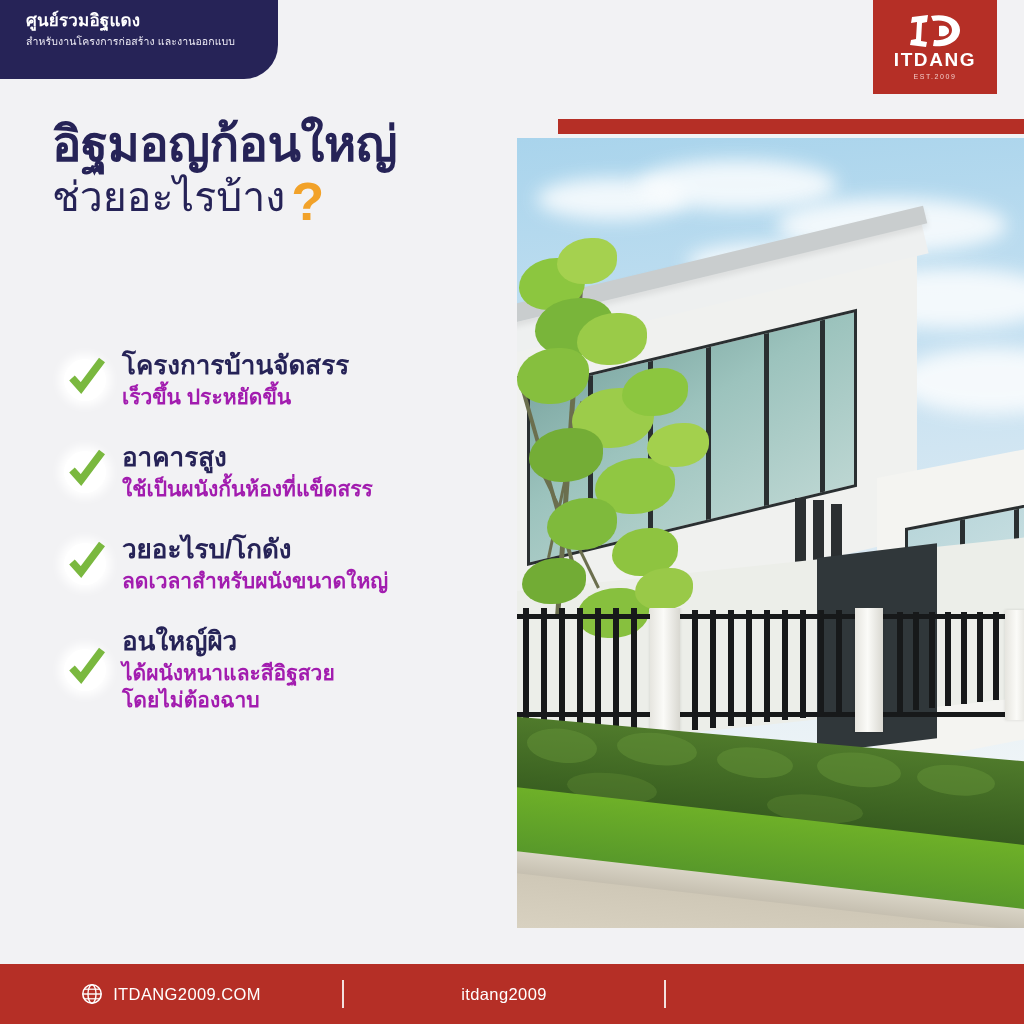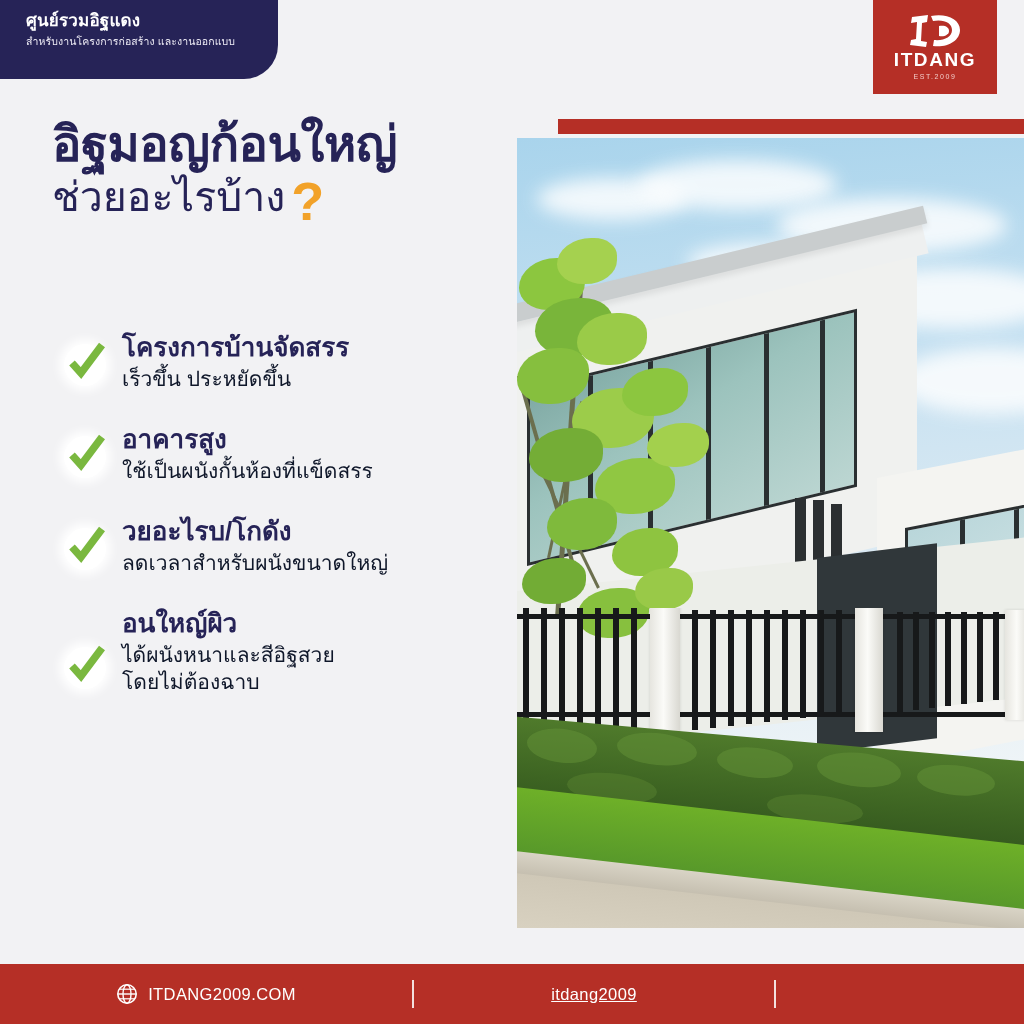--- a/index.html
+++ b/index.html
@@ -69,40 +69,40 @@
   .headline .qmark{
     color:#f2a229; font-size:54px; font-weight:bold;
     line-height:.82; position:relative; top:4px;
   }
 
   
   .bullets{
     position:absolute; left:58px; top:330px;
     width:440px; z-index:5;
   }
-  .bullet{ display:flex; align-items:flex-end; margin-bottom:30px; }
+  .bullet{ display:flex; align-items:center; margin-bottom:30px;margin-top:18px; }
   .bullet:last-child{ margin-bottom:0; }
   .check-wrap{
     width:54px; height:54px; flex:0 0 54px;
     position:relative; margin-right:10px; margin-top:2px;
   }
   .check-glow{
     position:absolute; left:6px; top:6px;
     width:42px; height:42px; border-radius:50%;
     background:#ffffff;
     box-shadow:0 0 10px 5px rgba(255,255,255,.95);
   }
   .check-svg{ position:absolute; left:3px; top:0; }
   .bullet-text{ padding-top:2px; }
   .bullet-title{
     color:#262357; font-size:26px; font-weight:bold;
     line-height:1.18; white-space:nowrap;
   }
   .bullet-sub{
-    color:#0f172a; font-size:21px; font-weight:normal;
+    color:#a21caf; font-size:21px; font-weight:bold;
     line-height:1.3; margin-top:2px; white-space:nowrap;
   }
   .bullet-sub + .bullet-sub{ margin-top:0; }
 
   
   .red-accent{
     position:absolute; left:558px; top:119px;
     width:466px; height:15px; background:#b52f26; z-index:3;
   }
   .photo{
@@ -205,22 +205,22 @@
   .footer{
     position:absolute; left:0; bottom:0;
     width:100%; height:60px; background:#b52f26;
     display:flex; align-items:center; z-index:8;
   }
   .f-cell{
     display:flex; align-items:center; justify-content:center;
     gap:10px; color:#ffffff; font-size:16.5px; letter-spacing:.4px;
     height:100%;
   }
-  .f-cell.c1{ width:412px; }
-  .f-cell.c2{ width:360px;text-decoration:underline; }
+  .f-cell.c1{ width:342px; }
+  .f-cell.c2{ width:320px; }
   .f-cell.c3{ flex:1; }
   .f-div{ width:2px; height:28px; background:#ffffff; opacity:.85; }
   .globe-icon{ display:block; }
 </style>
 </head>
 <body>
 
 <div class="header-badge">
   <div class="title">ศูนย์รวมอิฐแดง</div>
   <div class="subtitle">สำหรับงานโครงการก่อสร้าง และงานออกแบบ</div>

